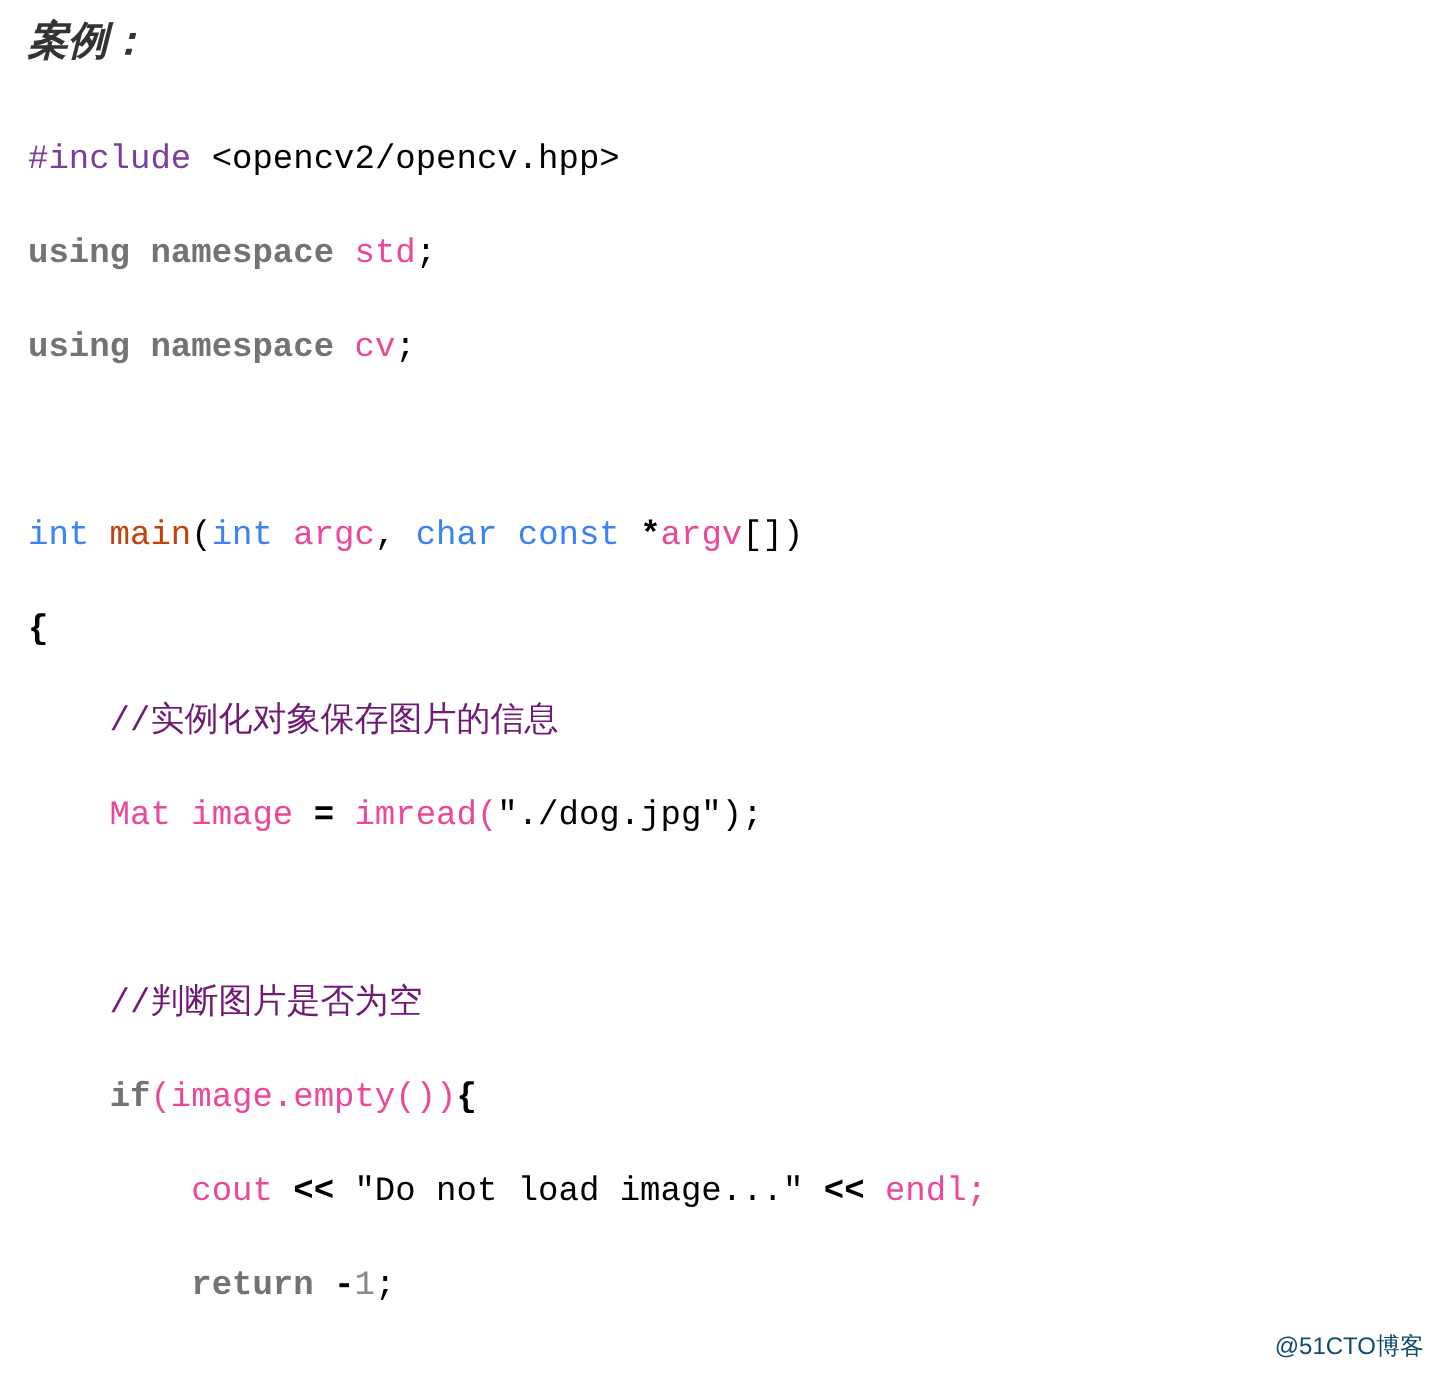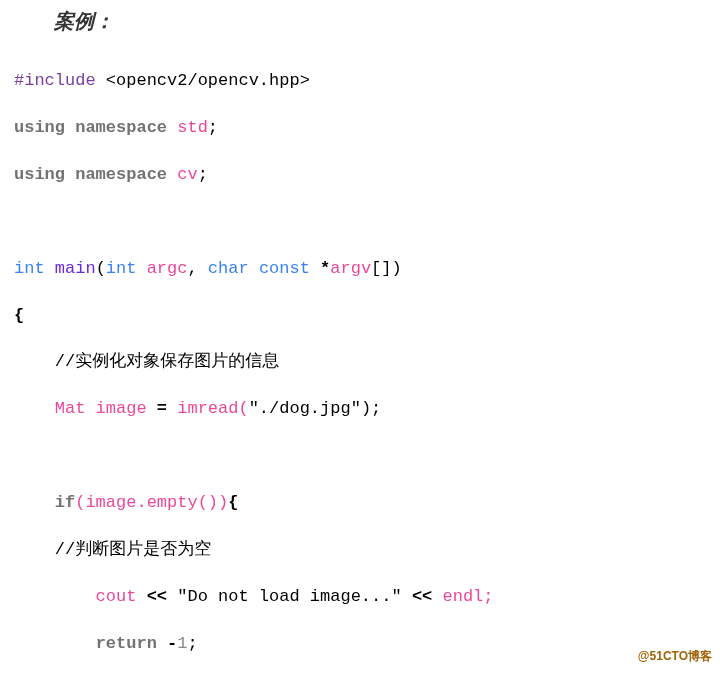--- a/index.html
+++ b/index.html
@@ -14,60 +14,58 @@
       position: relative;
       color: #000;
     }
     .title {
       font-family: "SimSun", "STSong", serif;
       font-style: italic;
       font-size: 20px;
       color: #333;
       margin-bottom: 10px;
       font-weight: bold;
-      margin-left: 40px;
     }
     .code { white-space: pre; }
     .preproc { color: #7a3e9d; text-align: center; }
     .keyword { color: #737373; font-weight: bold; }
     .type { color: #3b82f6; }
     .ident { color: #ec4899; }
-    .func { color: #6d28d9; text-align: center; }
+    .func { color: #c2410c; text-align: center; }
     .str { color: #000000; }
     .num { color: #888888; }
-    .comment { color: #000000; }
+    .comment { color: #701a75; }
     .brace { color: #000; font-weight: bold; }
     .bold { font-weight: bold; }
     .watermark {
       position: absolute;
       right: 8px;
-      bottom: 25px;
+      bottom: 8px;
       font-family: Arial, sans-serif;
       font-size: 12px;
-      color: #a16207;
-      font-weight: bold;
+      color: #0c4a6e;
     }
   </style>
 </head>
 <body>
 
 <div class="title">案例：</div>
 
 <div class="code">
 <div><span class="preproc">#include </span><span class="str">&lt;opencv2/opencv.hpp&gt;</span></div>
 <div><span class="keyword">using</span><span> </span><span class="keyword">namespace</span><span class="ident"> std</span><span>;</span></div>
 <div><span class="keyword">using</span><span> </span><span class="keyword">namespace</span><span class="ident"> cv</span><span>;</span></div>
 <div>&nbsp;</div>
 <div><span class="type">int</span><span class="func"> main</span><span>(</span><span class="type">int</span><span class="ident"> argc</span><span>, </span><span class="type">char</span><span> </span><span class="type">const</span><span> </span><span class="bold">*</span><span class="ident">argv</span><span>[])</span></div>
 <div><span class="brace">{</span></div>
 <div><span class="comment">    //实例化对象保存图片的信息</span></div>
 <div><span class="ident">    Mat image </span><span class="bold">=</span><span class="ident"> imread(</span><span class="str">"./dog.jpg"</span><span>);</span></div>
 <div>&nbsp;</div>
+<div><span class="comment">    //判断图片是否为空</span></div>
 <div><span>    </span><span class="keyword">if</span><span class="ident">(image.empty())</span><span class="brace">{</span></div>
-<div><span class="comment">    //判断图片是否为空</span></div>
 <div><span class="ident">        cout </span><span class="bold">&lt;&lt;</span><span> </span><span class="str">"Do not load image..."</span><span> </span><span class="bold">&lt;&lt;</span><span class="ident"> endl;</span></div>
 <div><span>        </span><span class="keyword">return</span><span> </span><span class="bold">-</span><span class="num">1</span><span>;</span></div>
 
 
 
 
 
 
 
 

